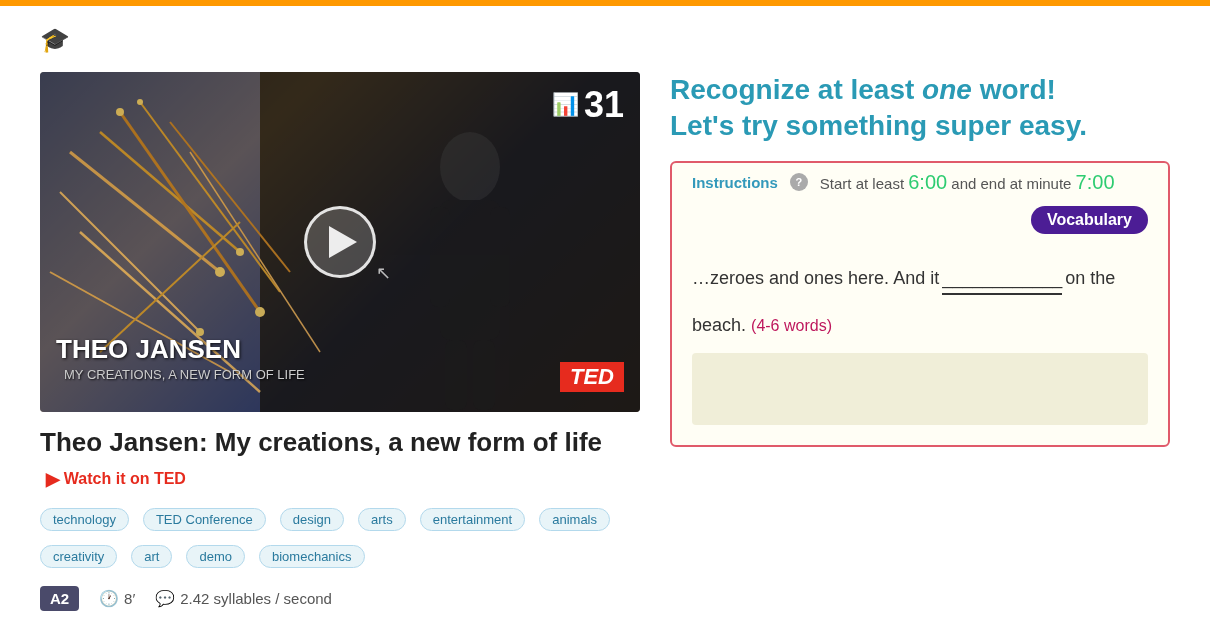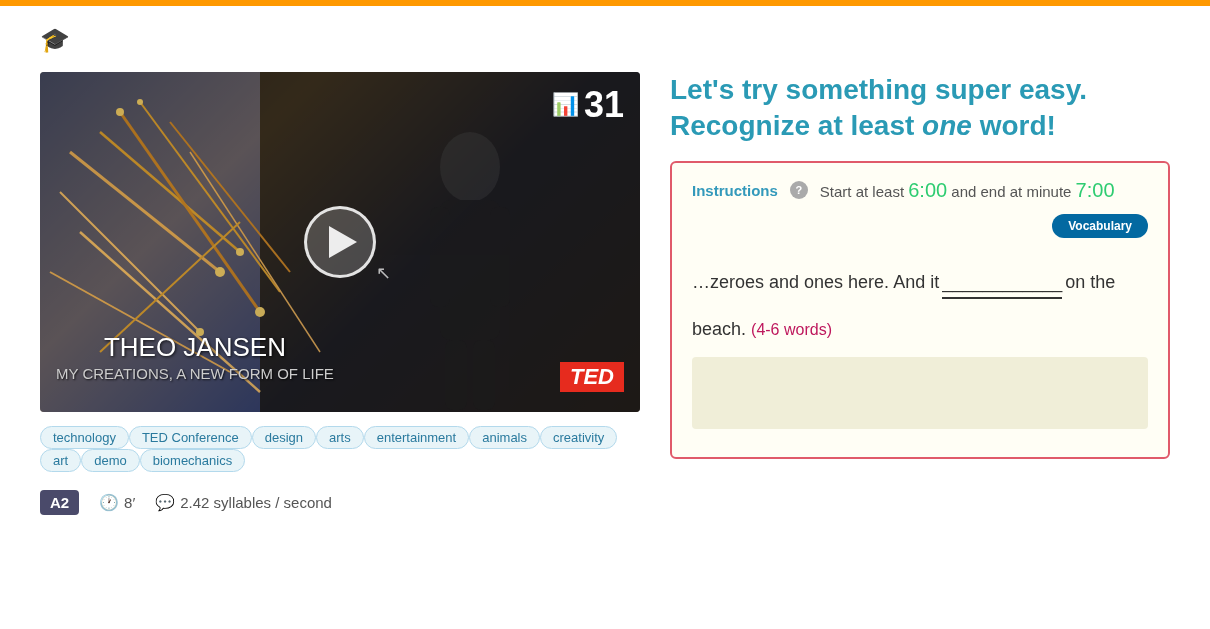--- a/index.html
+++ b/index.html
@@ -124,29 +124,29 @@
 
     
     .video-title-overlay {
       position: absolute;
       bottom: 30px;
       left: 16px;
     }
     .video-name {
       color: #fff;
       font-size: 26px;
-      font-weight: normal;
+      font-weight: bold;
       text-shadow: 1px 1px 3px rgba(0,0,0,0.8);
-      text-align: center;
     }
     .video-subtitle {
       color: #ccc;
-      font-size: 15px;
+      font-size: 13px;
       text-shadow: 1px 1px 2px rgba(0,0,0,0.8);
       margin-top: 2px;
+      margin-left: 8px;
     }
 
     
     .ted-logo {
       position: absolute;
       bottom: 20px;
       right: 16px;
       background: #e62b1e;
       color: #fff;
       font-size: 22px;
@@ -185,21 +185,21 @@
       cursor: pointer;
     }
     .watch-ted-icon {
       font-size: 18px;
     }
 
     
     .tags-container {
       display: flex;
       flex-wrap: wrap;
-      gap: 0;
+      gap: 14px;
       margin-top: 14px;
       text-align: right;
     }
     .tag {
       background: #e8f4f8;
       color: #2a7a9e;
       border: 1px solid #b3d9ec;
       border-radius: 12px;
       padding: 3px 12px;
       font-size: 13px;
@@ -248,21 +248,21 @@
       color: #2a9ab5;
       font-style: italic;
       font-weight: bold;
     }
 
     
     .instructions-panel {
       border: 2px solid #e05a6a;
       border-radius: 6px;
       background: #fffef5;
-      padding: 16px 20px;
+      padding: 8px 20px;
     }
 
     .instructions-header {
       display: flex;
       align-items: center;
       gap: 12px;
       margin-bottom: 14px;
       flex-wrap: wrap;
     }
     .instructions-label {
@@ -287,26 +287,26 @@
     .start-text {
       color: #555;
       font-size: 15px;
     }
     .time-bold {
       color: #2ecc71;
       font-size: 20px;
       font-weight: normal;
     }
     .vocab-btn {
-      background: #0369a1;
+      background: #4c1d95;
       color: #fff;
       border: none;
       border-radius: 20px;
       padding: 5px 16px;
-      font-size: 12px;
+      font-size: 16px;
       font-weight: 600;
       cursor: pointer;
       margin-left: auto;
     }
 
     
     .exercise-text {
       font-size: 18px;
       color: #333;
       margin-bottom: 14px;
@@ -402,20 +402,27 @@
         <div class="video-title-overlay">
           <div class="video-name">THEO JANSEN</div>
           <div class="video-subtitle">MY CREATIONS, A NEW FORM OF LIFE</div>
         </div>
 
         <div class="ted-logo">TED</div>
 
         <div class="cursor-indicator">↖</div>
       </div>
 
+      <div class="talk-title">
+        <span>Theo Jansen: My creations, a new form of life</span>
+        <a class="watch-ted-link">
+          <span class="watch-ted-icon">▶</span>
+          <span>Watch it on TED</span>
+        </a>
+      </div>
 
       <div class="tags-container" id="tags-container">
           <span class="tag">technology</span>
           <span class="tag">TED Conference</span>
           <span class="tag">design</span>
           <span class="tag">arts</span>
           <span class="tag">entertainment</span>
           <span class="tag">animals</span>
           <span class="tag">creativity</span>
           <span class="tag">art</span>
@@ -433,24 +440,24 @@
           <span class="meta-icon">💬</span>
           <span>2.42 syllables / second</span>
         </div>
       </div>
 
     </div>
 
     <div class="right-col">
 
       <div class="challenge-heading">
-        <div>Let's try something super easy.</div>
         <div>
           <span>Recognize at least </span><span class="one-word">one</span><span> word!</span>
         </div>
+        <div>Let's try something super easy.</div>
       </div>
 
       <div class="instructions-panel">
 
         <div class="instructions-header">
           <span class="instructions-label">Instructions</span>
           <span class="help-icon">?</span>
           <span class="start-text">
             <span>Start at least </span><span class="time-bold">6:00</span><span> and end at minute </span><span class="time-bold">7:00</span>
           </span>

